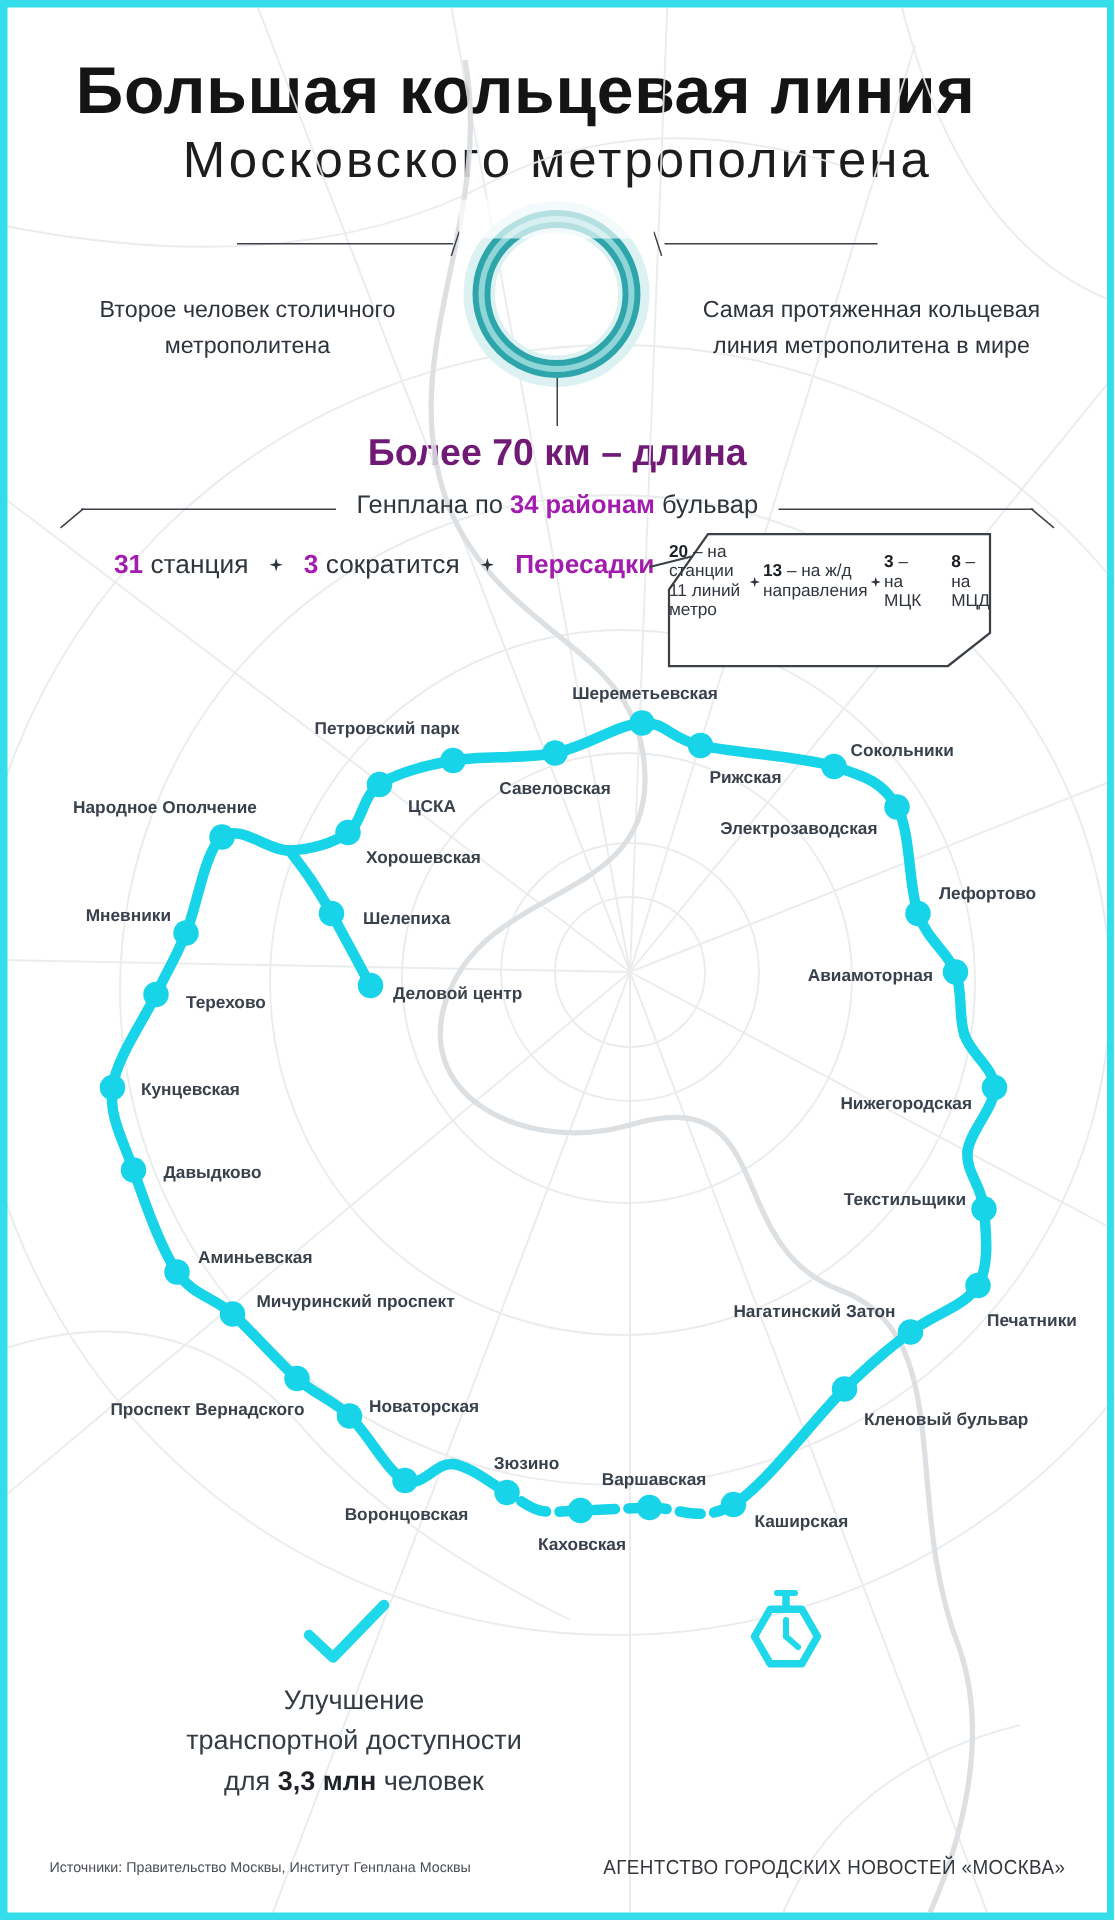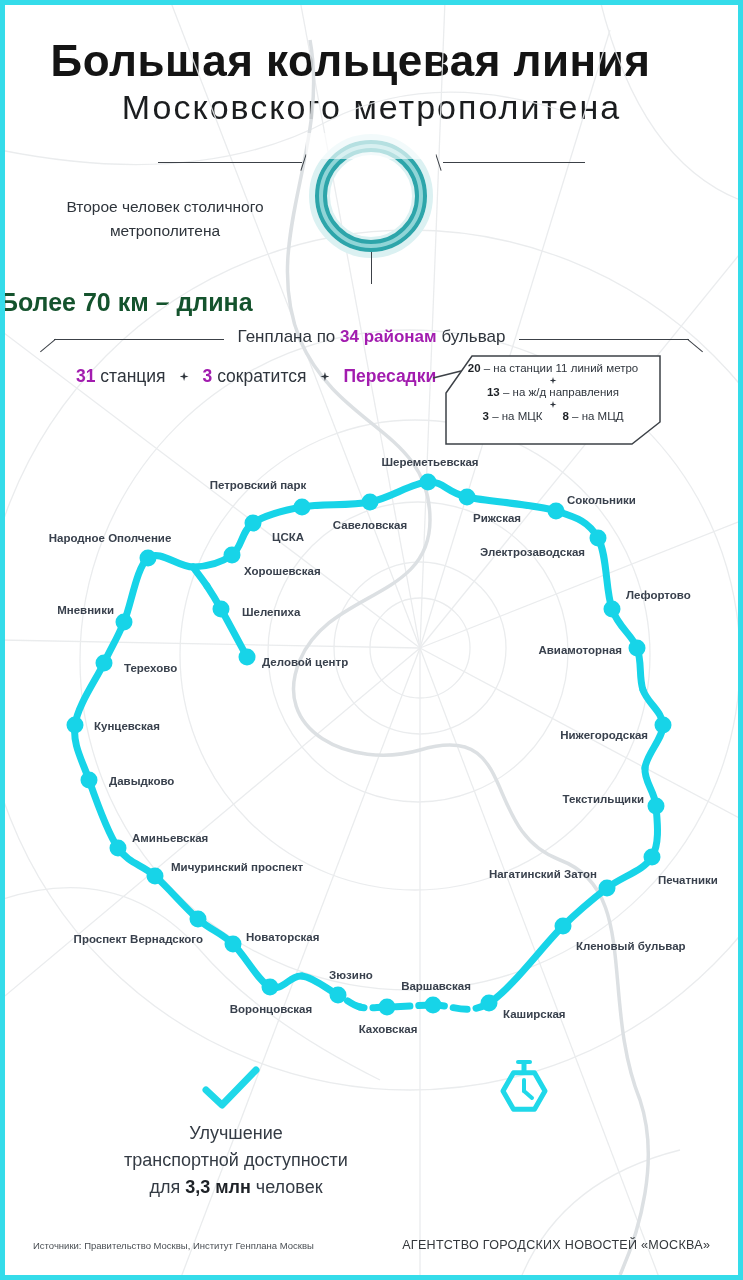--- a/index.html
+++ b/index.html
@@ -7,28 +7,28 @@
           font-family:"Liberation Sans","DejaVu Sans",sans-serif;color:#2f353d;}
   .frame{position:absolute;inset:0;border:5px solid #35dcea;pointer-events:none;z-index:50;}
   .abs{position:absolute;}
   
   .title1{left:0;width:655px;top:36px;text-align:center;font-size:44px;font-weight:800;color:#141414;letter-spacing:.5px;margin-left:23px;}
   .title2{left:0;width:743px;top:88px;text-align:center;font-size:34px;font-weight:400;color:#1b1d1f;letter-spacing:2px;}
   .note{font-size:15.5px;line-height:24px;text-align:center;color:#2e343b;}
   .measure{border-top:1.6px solid #3c4147;height:0;}
   .tick{width:0;height:17px;border-left:1.6px solid #3c4147;}
   .vline{width:0;border-left:1.6px solid #3c4147;}
-  .length{left:0;width:743px;top:288px;text-align:left;font-size:25px;font-weight:700;color:#14532d;}
+  .length{left:0;width:743px;top:288px;text-align:center;font-size:25px;font-weight:700;color:#701a75;}
   .districts{left:0;width:743px;top:327px;text-align:center;font-size:17px;color:#2f353d;}
   .districts b,.statrow b{color:#a21caf;}
   .statrow{left:76px;top:366px;display:flex;align-items:center;gap:14px;font-size:17.5px;}
   .diamond{width:9px;height:9px;background:#2f353d;flex:0 0 auto;
            clip-path:polygon(50% 0%,61% 39%,100% 50%,61% 61%,50% 100%,39% 61%,0% 50%,39% 39%);}
   .diamond.small{width:7px;height:7px;}
-  .boxtext{left:446px;top:362px;width:214px;display:flex;flex-direction:column;align-items:center;gap:2px;
+  .boxtext{left:446px;top:362px;width:214px;display:flex;flex-direction:row;align-items:center;gap:2px;
            font-size:11.5px;color:#2f353d;line-height:13px;}
   .boxtext b{color:#1d2126;}
   .l3{display:flex;gap:20px;}
   
   .benefit{text-align:center;font-size:18px;line-height:27px;color:#343b44;}
   .benefit b{color:#1e2227;}
   .footer-src{left:33px;top:1240px;font-size:9.5px;color:#4a4f54;}
   .footer-agency{right:33px;top:1237px;font-size:13.5px;color:#34383c;letter-spacing:.3px;
                  transform:scaleX(.93);transform-origin:100% 50%;}
   svg text.st-label{font-family:"Liberation Sans","DejaVu Sans",sans-serif;font-size:11.5px;font-weight:600;fill:#39414d;}
@@ -186,20 +186,24 @@
     <circle cx="65" cy="63" r="42.5" fill="none" stroke="#dcf1f2" stroke-width="3"></circle>
     <circle cx="65" cy="63" r="50" fill="none" stroke="#2da5aa" stroke-width="12"></circle>
     <circle cx="65" cy="63" r="50" fill="none" stroke="#90d5d7" stroke-width="4"></circle>
     <rect x="0" y="0" width="130" height="26" fill="rgba(255,255,255,0.65)"></rect>
   </svg>
 
   <div class="abs note" style="left:40px;top:195px;width:250px;z-index:2">
     <div>Второе человек столичного</div>
     <div>метрополитена</div>
   </div>
+  <div class="abs note" style="left:450px;top:195px;width:262px;z-index:2">
+    <div>Самая протяженная кольцевая</div>
+    <div>линия метрополитена в мире</div>
+  </div>
 
   <div class="abs vline" style="left:371px;top:252px;height:32px;z-index:2"></div>
   <div class="abs length">Более 70 км – длина</div>
 
   <div class="abs measure" style="left:54px;top:339px;width:170px;z-index:2"></div>
   <div class="abs measure" style="left:38px;top:345px;width:20px;transform:rotate(-40deg);z-index:2"></div>
   <div class="abs measure" style="left:519px;top:339px;width:170px;z-index:2"></div>
   <div class="abs measure" style="left:685px;top:345px;width:20px;transform:rotate(40deg);z-index:2"></div>
   <div class="abs districts" style="z-index:2">
     <span>Генплана по </span><b>34 районам</b><span> бульвар</span>

